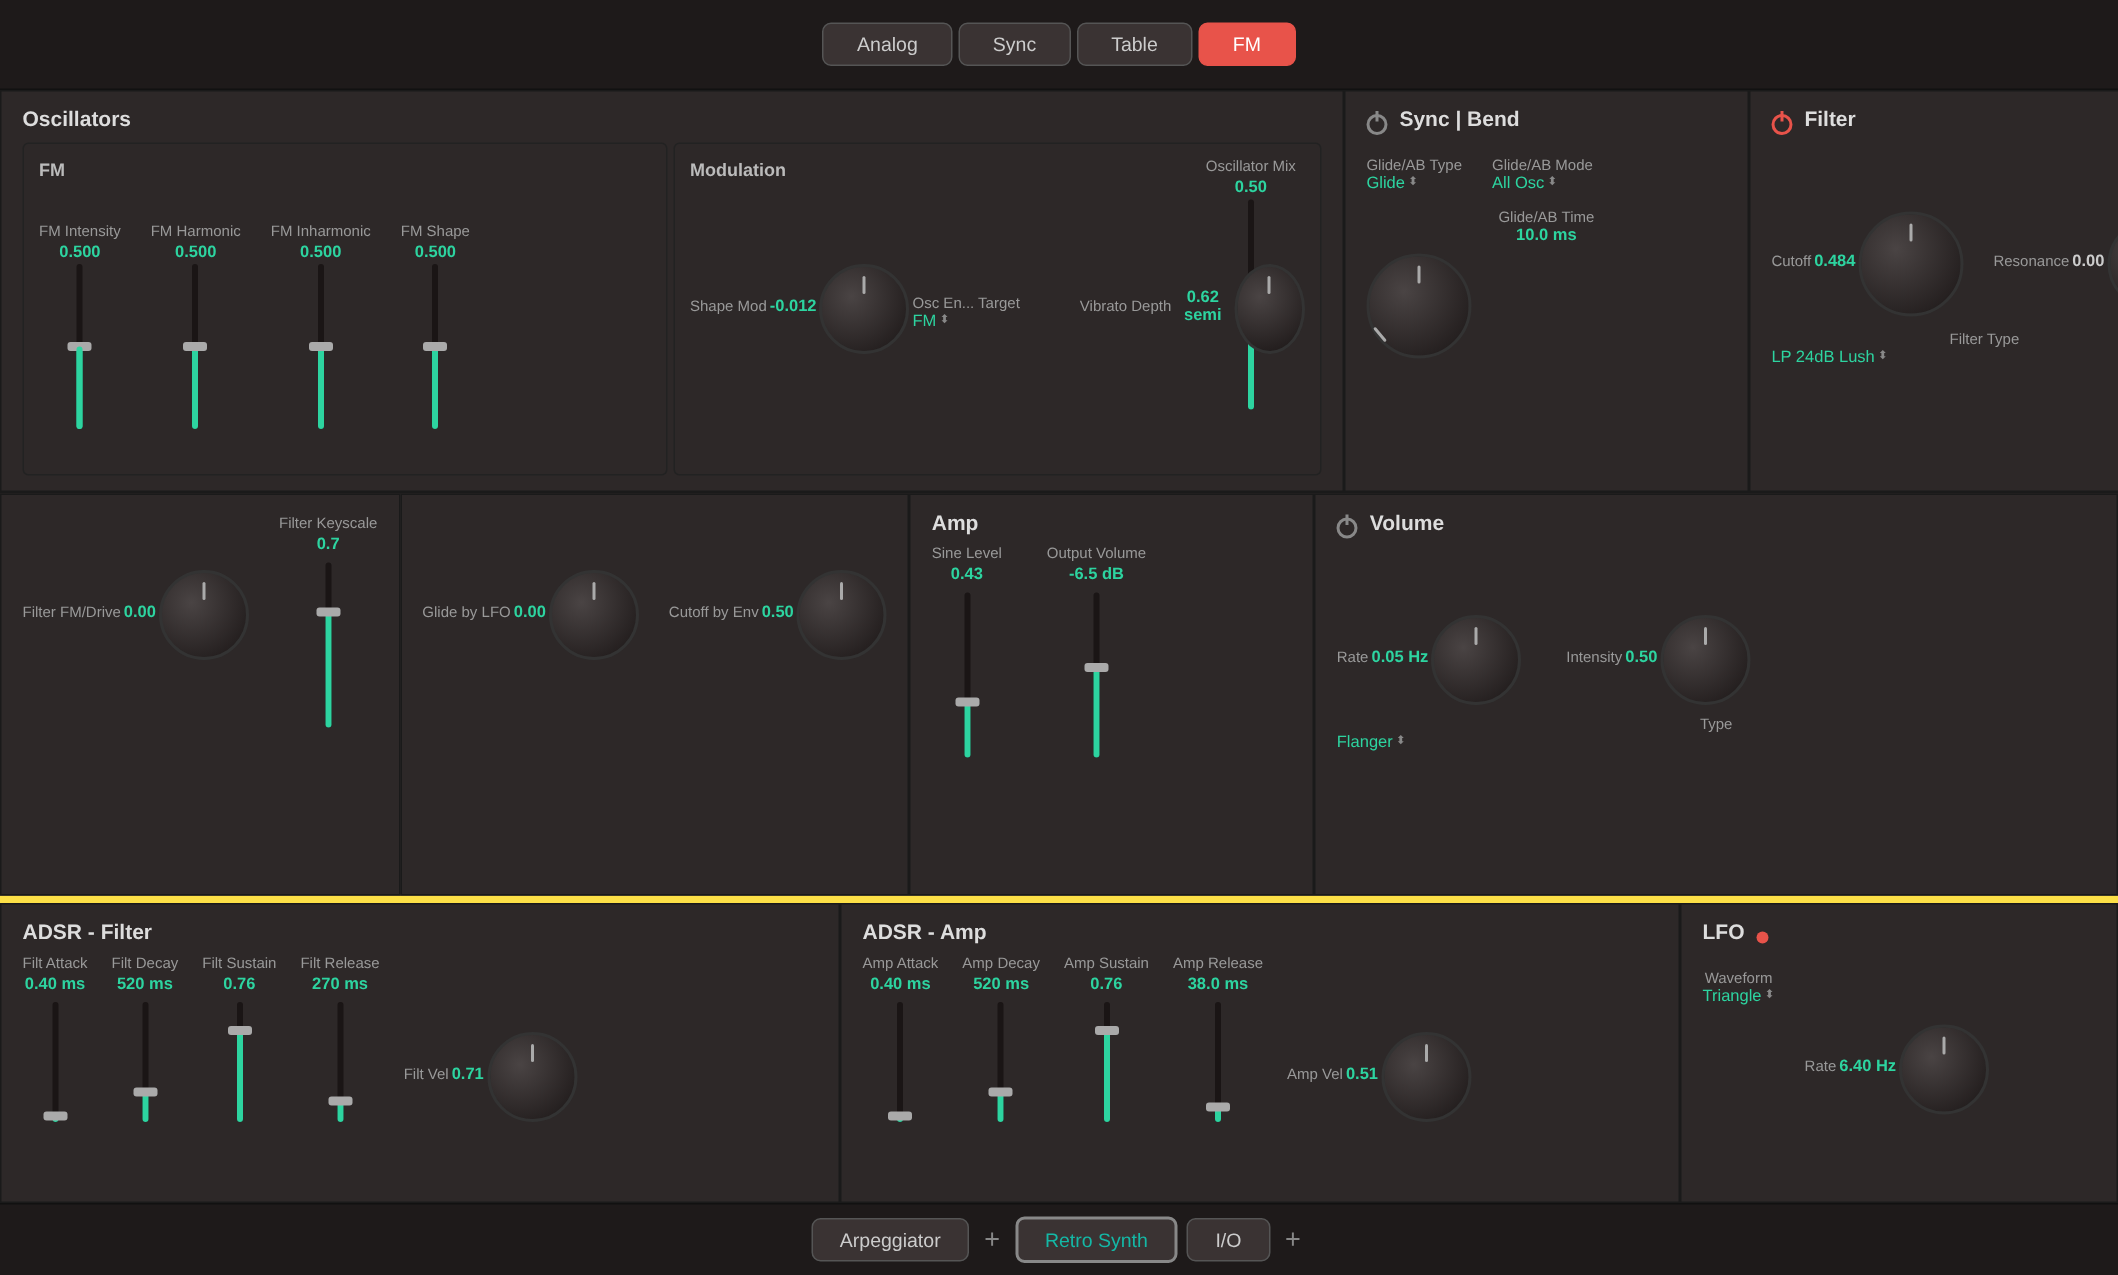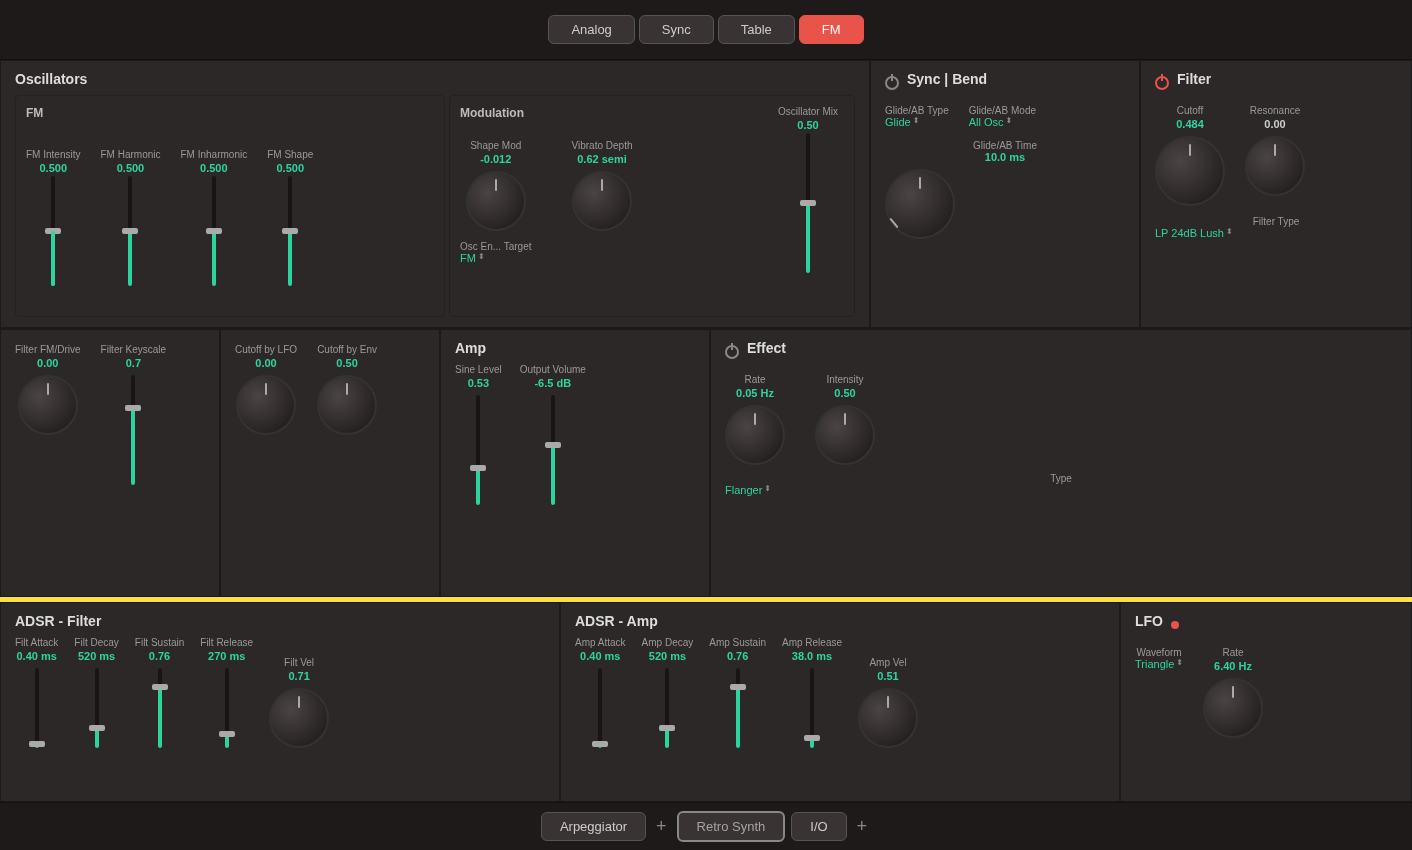--- a/index.html
+++ b/index.html
@@ -60,21 +60,21 @@
       border: 1px solid #555;
       border-radius: 6px;
       color: #ccc;
       padding: 6px 18px;
       cursor: pointer;
       font-size: 13px;
     }
     .bottom-btn.active {
       background: #3a3333;
       border: 2px solid #888;
-      color: #a3a3a3;
+      color: #14b8a6;
     }
     .plus-btn {
       background: none;
       border: none;
       color: #888;
       font-size: 18px;
       cursor: pointer;
       padding: 0 4px;
     }
 
@@ -137,23 +137,24 @@
       background: #2d2828;
       border: 1px solid #222;
       border-radius: 4px;
       padding: 10px;
       position: relative;
     }
 
     
     .knob-container {
       display: flex;
-      flex-direction: column;
+      flex-direction: row;
       align-items: center;
       gap: 2px;
+      margin-top: 32px;
     }
     .knob {
       width: 48px;
       height: 48px;
       border-radius: 50%;
       background: radial-gradient(circle at 35% 35%, #4a4444, #1a1515);
       border: 2px solid #333;
       position: relative;
       cursor: pointer;
     }
@@ -479,37 +480,37 @@
           <div class="slider-track" style="height:110px;">
             <div class="slider-fill" style="height:77px;"></div>
             <div class="slider-thumb" style="bottom:74px;"></div>
           </div>
         </div>
       </div>
     </div>
 
     <div class="panel" style="flex: 0 0 220px; display:flex; gap:20px; align-items:flex-start; padding-top:14px;">
       <div class="knob-container">
-        <div class="slider-label">Cutoff by LFO</div>
+        <div class="slider-label">Glide by LFO</div>
         <div class="slider-value cyan">0.00</div>
         <div class="knob knob-large" style="margin-top:4px;"></div>
       </div>
       <div class="knob-container">
         <div class="slider-label">Cutoff by Env</div>
         <div class="slider-value cyan">0.50</div>
         <div class="knob knob-large" style="margin-top:4px;"></div>
       </div>
     </div>
 
     <div class="panel" style="flex: 0 0 270px;">
       <div class="panel-title">Amp</div>
-      <div style="display:flex; gap:18px; align-items:flex-end;">
+      <div style="display:flex; gap:30px; align-items:flex-end;">
         <div class="slider-container">
           <div class="slider-label">Sine Level</div>
-          <div class="slider-value cyan">0.53</div>
+          <div class="slider-value cyan">0.43</div>
           <div style="position:relative; height:110px; margin-top:4px;">
             <div class="slider-track" style="height:110px;">
               <div class="slider-fill" style="height:37px;"></div>
               <div class="slider-thumb" style="bottom:34px;"></div>
             </div>
           </div>
         </div>
         <div class="slider-container">
           <div class="slider-label">Output Volume</div>
           <div class="slider-value cyan">-6.5 dB</div>
@@ -519,21 +520,21 @@
               <div class="slider-thumb" style="bottom:57px;"></div>
             </div>
           </div>
         </div>
       </div>
     </div>
 
     <div class="panel" style="flex:1;">
       <div class="section-header">
         <span class="power-icon"></span>
-        <div class="panel-title">Effect</div>
+        <div class="panel-title">Volume</div>
       </div>
       <div style="display:flex; gap:30px; align-items:flex-start;">
         <div class="knob-container">
           <div class="slider-label">Rate</div>
           <div class="slider-value cyan">0.05 Hz</div>
           <div class="knob knob-large" style="margin-top:4px;"></div>
         </div>
         <div class="knob-container">
           <div class="slider-label">Intensity</div>
           <div class="slider-value cyan">0.50</div>

